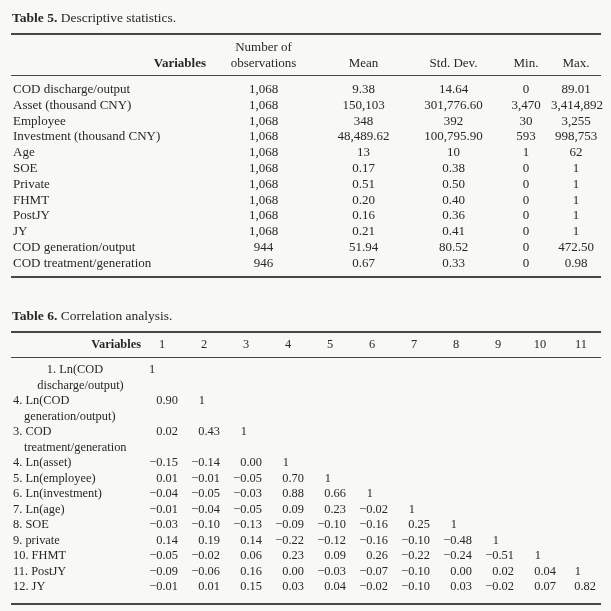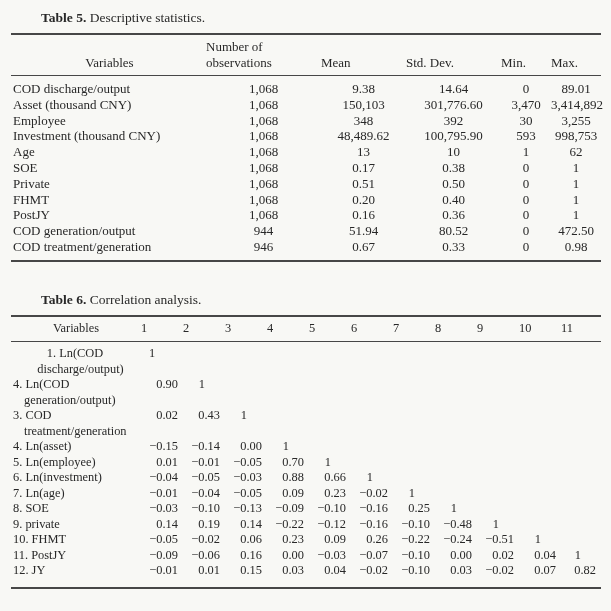--- a/index.html
+++ b/index.html
@@ -9,28 +9,28 @@
   }
   html,body{margin:0;padding:0;}
   body{
     width:611px;height:611px;overflow:hidden;
     background:var(--bg);color:var(--text);
     font-family:"Liberation Serif","DejaVu Serif",serif;
   }
   .page{padding:6px 10px 0 11px;}
 
   .tbl-title{font-size:13.5px;line-height:16px;margin:4px 0 7px 1px;}
-  .tbl-title .bold{font-weight:bold;margin-left:29px;}
+  .tbl-title .bold{font-weight:bold;}
 
   table{border-collapse:collapse;table-layout:fixed;width:590px;
         border-top:2px solid var(--rule);border-bottom:2px solid var(--rule);}
-  thead th{font-weight:normal;vertical-align:bottom;text-align:left;
+  thead th{font-weight:normal;vertical-align:bottom;text-align:center;
            border-bottom:1.6px solid var(--rule);
            padding:4px 0 5px 0;line-height:15.5px;}
-  thead th.var{text-align:center;padding-left:2px;}
+  thead th.var{text-align:right;padding-left:2px;font-weight:bold;}
   td{vertical-align:top;padding:0;}
 
   
   .t5{font-size:13px;}
   .t5 tbody td{line-height:15.8px;text-align:center;white-space:nowrap;}
   .t5 tbody td.var{text-align:left;padding-left:2px;}
   .t5 tbody tr:first-child td{padding-top:5px;}
   .t5 tbody tr:last-child td{padding-bottom:5px;margin-top:36px;}
 
   
@@ -138,20 +138,28 @@
           </tr>
           <tr>
             <td class="var">PostJY</td>
             <td>1,068</td>
             <td>0.16</td>
             <td>0.36</td>
             <td>0</td>
             <td>1</td>
           </tr>
           <tr>
+            <td class="var">JY</td>
+            <td>1,068</td>
+            <td>0.21</td>
+            <td>0.41</td>
+            <td>0</td>
+            <td>1</td>
+          </tr>
+          <tr>
             <td class="var">COD generation/output</td>
             <td>944</td>
             <td>51.94</td>
             <td>80.52</td>
             <td>0</td>
             <td>472.50</td>
           </tr>
           <tr>
             <td class="var">COD treatment/generation</td>
             <td>946</td>

